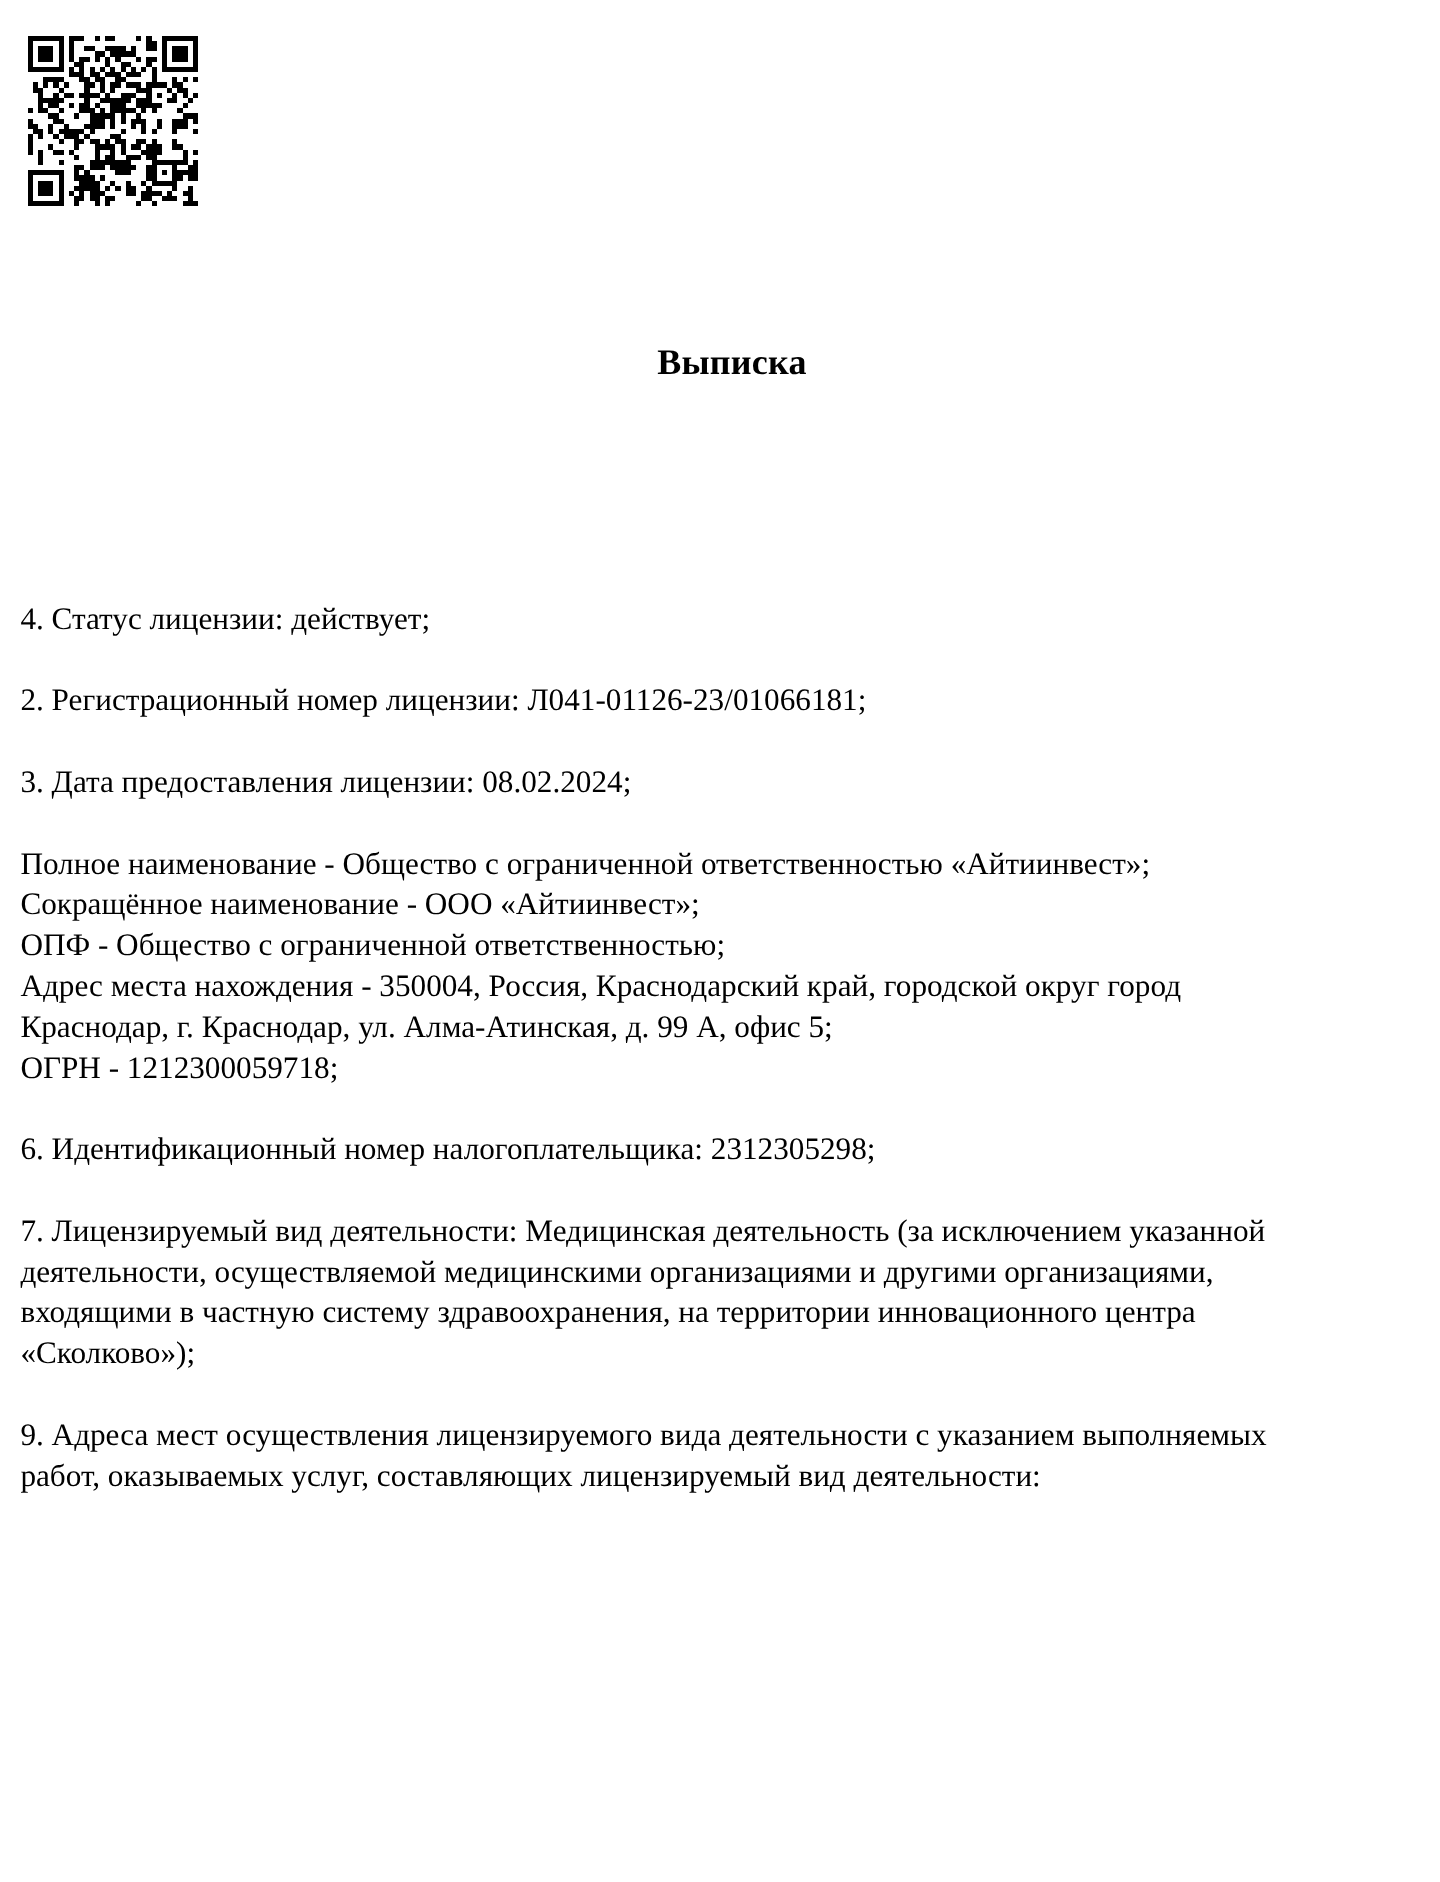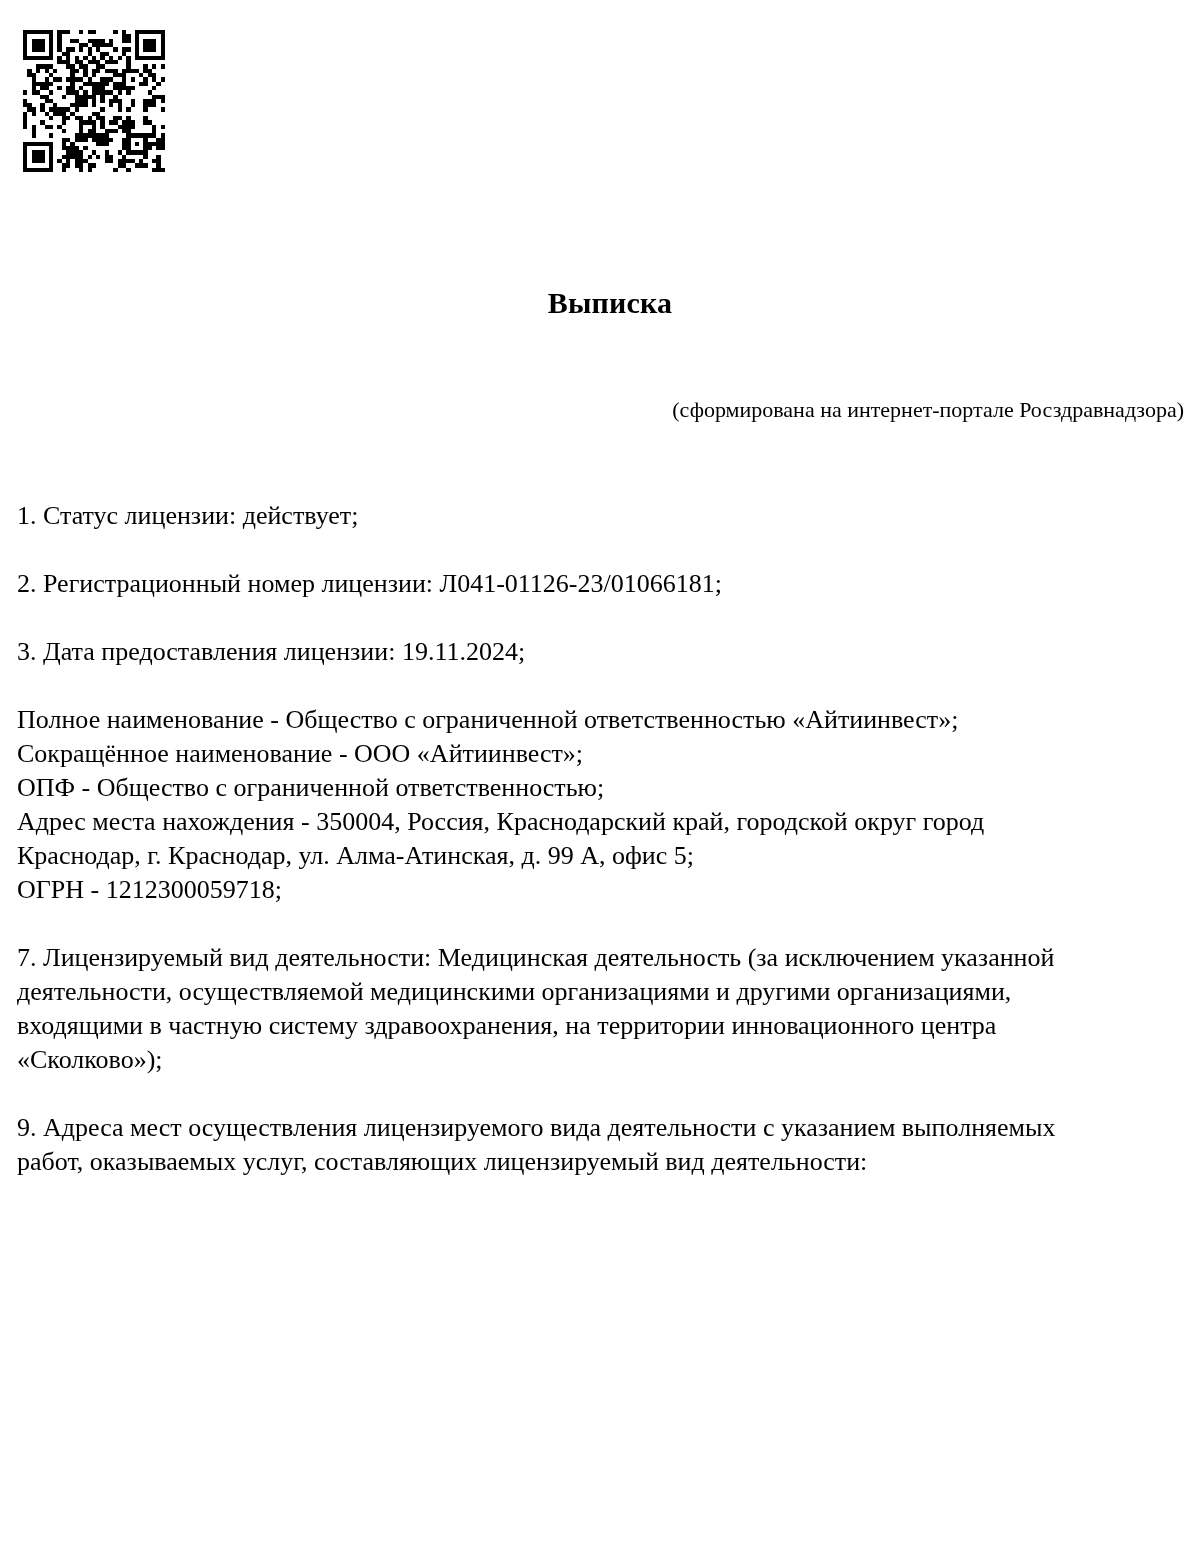--- a/index.html
+++ b/index.html
@@ -574,32 +574,32 @@
       <rect x="24" y="32" width="1" height="1" fill="#000000"></rect>
       <rect x="30" y="32" width="1" height="1" fill="#000000"></rect>
       <rect x="31" y="32" width="1" height="1" fill="#000000"></rect>
       <rect x="32" y="32" width="1" height="1" fill="#000000"></rect>
     </svg>
 
   <div class="title-block">
     <div>Выписка</div>
   </div>
 
-  <div class="subtitle">(сформирована на интернет-портале Росздравнадзора)</div>
 
   <div class="content" id="content">
-      <p>1. Статус лицензии: действует;</p>
+      <p>4. Статус лицензии: действует;</p>
       <p>2. Регистрационный номер лицензии: Л041-01126-23/01066181;</p>
-      <p>3. Дата предоставления лицензии: 19.11.2024;</p>
+      <p>3. Дата предоставления лицензии: 08.02.2024;</p>
       <p>Полное наименование - Общество с ограниченной ответственностью «Айтиинвест»;
 Сокращённое наименование - ООО «Айтиинвест»;
 ОПФ - Общество с ограниченной ответственностью;
 Адрес места нахождения - 350004, Россия, Краснодарский край, городской округ город
 Краснодар, г. Краснодар, ул. Алма-Атинская, д. 99 А, офис 5;
 ОГРН - 1212300059718;</p>
+      <p>6. Идентификационный номер налогоплательщика: 2312305298;</p>
       <p>7. Лицензируемый вид деятельности: Медицинская деятельность (за исключением указанной
 деятельности, осуществляемой медицинскими организациями и другими организациями,
 входящими в частную систему здравоохранения, на территории инновационного центра
 «Сколково»);</p>
       <p>9. Адреса мест осуществления лицензируемого вида деятельности с указанием выполняемых
 работ, оказываемых услуг, составляющих лицензируемый вид деятельности:</p>
     </div>
 
 </div>
 

